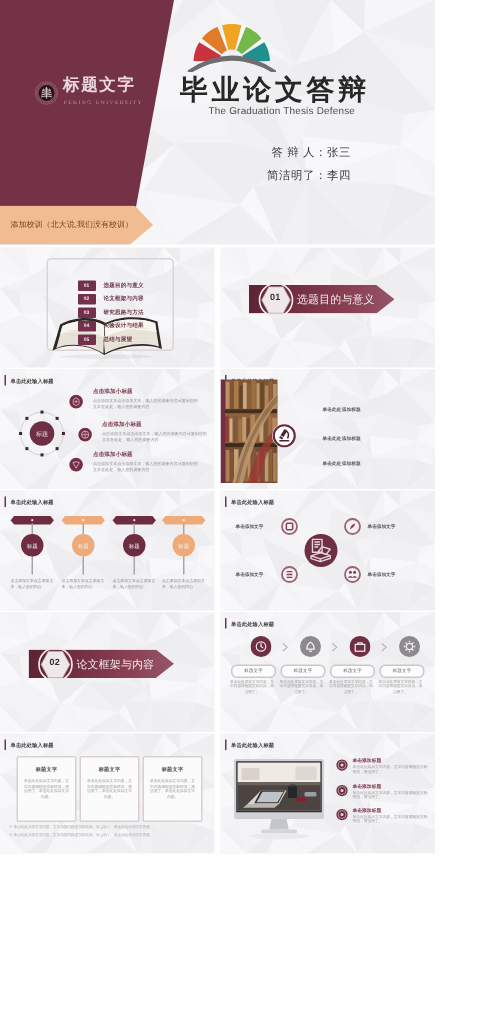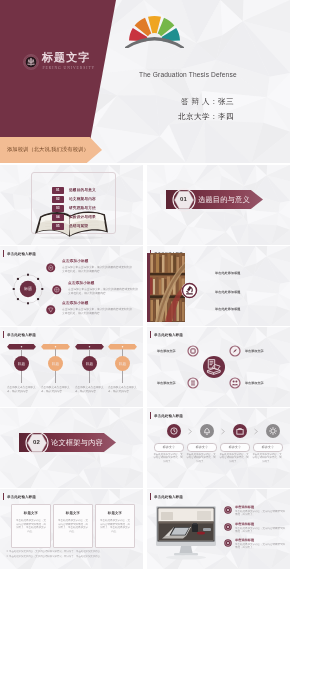--- a/index.html
+++ b/index.html
@@ -262,23 +262,24 @@
       <path d="M28 56 q22 -9 44 0 l0 4 q-22 -8 -44 0z"></path>
       <path d="M27 65 q23 -9 46 0 l0 4 q-23 -8 -46 0z"></path>
       <path d="M47.5 27 h5 v46 h-5z"></path>
       <path d="M37 31 q-5 6 -6 12 l4 1 q1 -6 5 -11z"></path>
       <path d="M63 31 q5 6 6 12 l-4 1 q-1 -6 -5 -11z"></path>
     </g>
   </svg>
   <div class="cv-uni">标题文字</div>
   <div class="cv-unien">PEKING UNIVERSITY</div>
 
+  <div class="cv-title">毕业论文答辩</div>
   <div class="cv-sub">The Graduation Thesis Defense</div>
   <div class="cv-p1"><span>答 辩 人：</span><span>张三</span></div>
-  <div class="cv-p2"><span>北京大学：</span><span>李四</span></div>
+  <div class="cv-p2"><span>简洁明了：</span><span>李四</span></div>
 
   <div class="cv-motto">
         <span>添加校训（北大说,我们没有校训）</span>
       </div>
 
   <svg class="wm-fan" viewBox="125 0 60 48">
     <path d="M129.0 40.6 A25.5 25.5 0 0 1 132.8 28.1 L147.3 37.0 A8.5 8.5 0 0 0 146.0 41.2 Z" fill="#c8333f"></path>
     <path d="M134.6 25.6 A25.5 25.5 0 0 1 145.0 17.8 L151.3 33.6 A8.5 8.5 0 0 0 147.9 36.2 Z" fill="#e07b28"></path>
     <path d="M148.0 16.8 A25.5 25.5 0 0 1 161.0 16.8 L156.7 33.3 A8.5 8.5 0 0 0 152.3 33.3 Z" fill="#efa522"></path>
     <path d="M164.0 17.8 A25.5 25.5 0 0 1 174.4 25.6 L161.1 36.2 A8.5 8.5 0 0 0 157.7 33.6 Z" fill="#76b749"></path>

